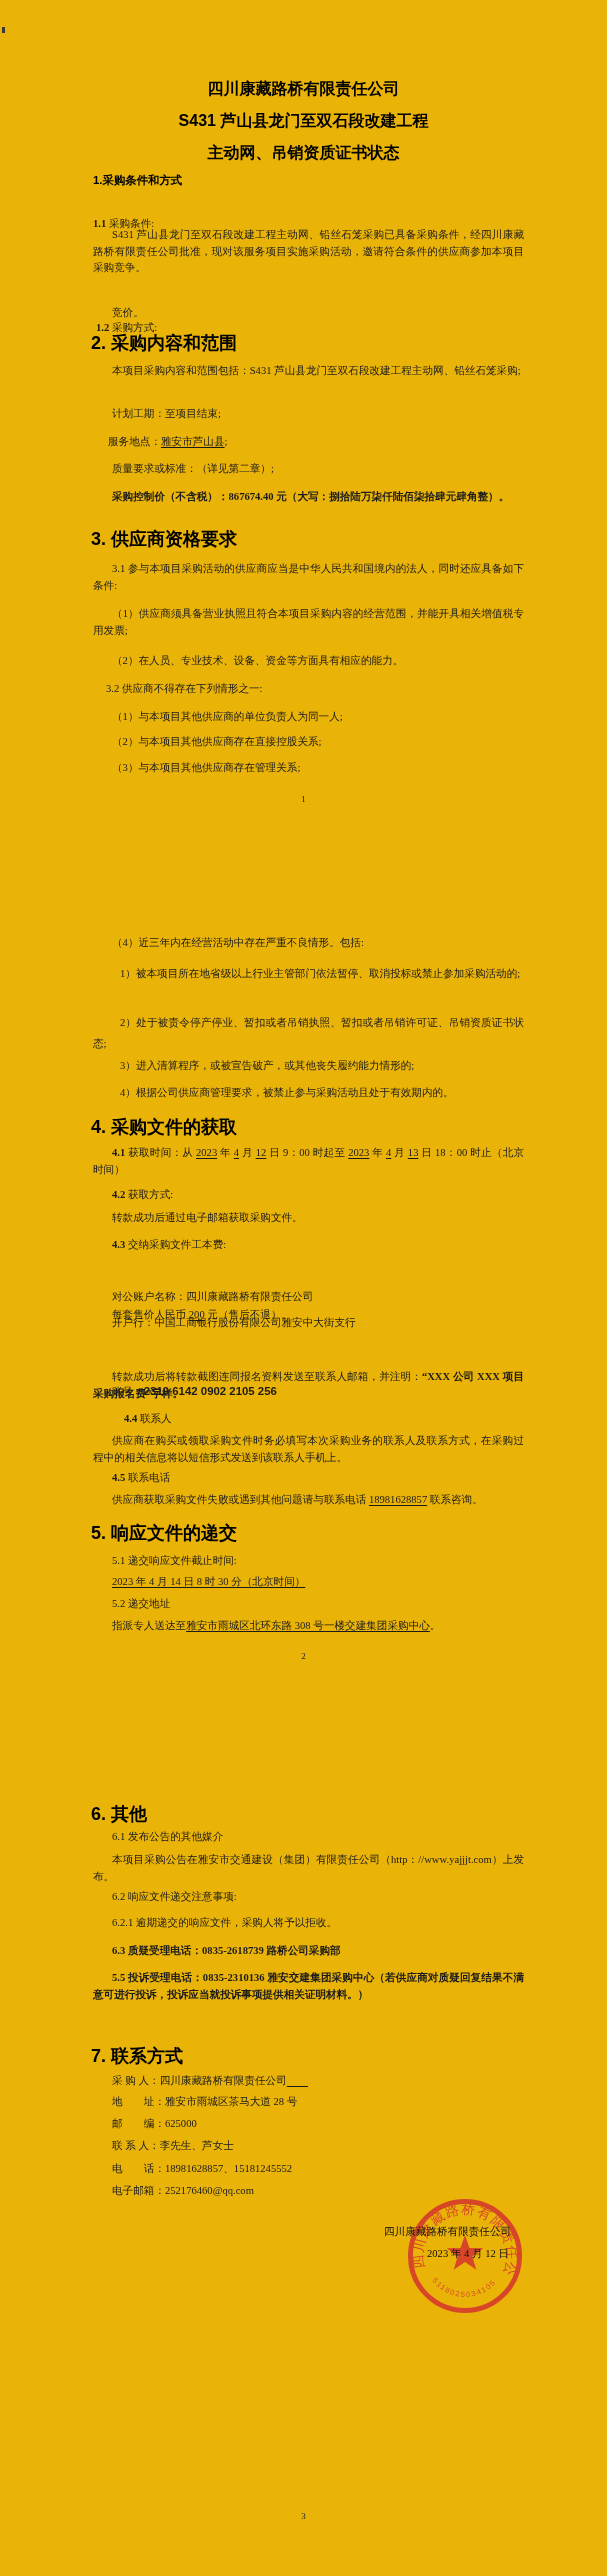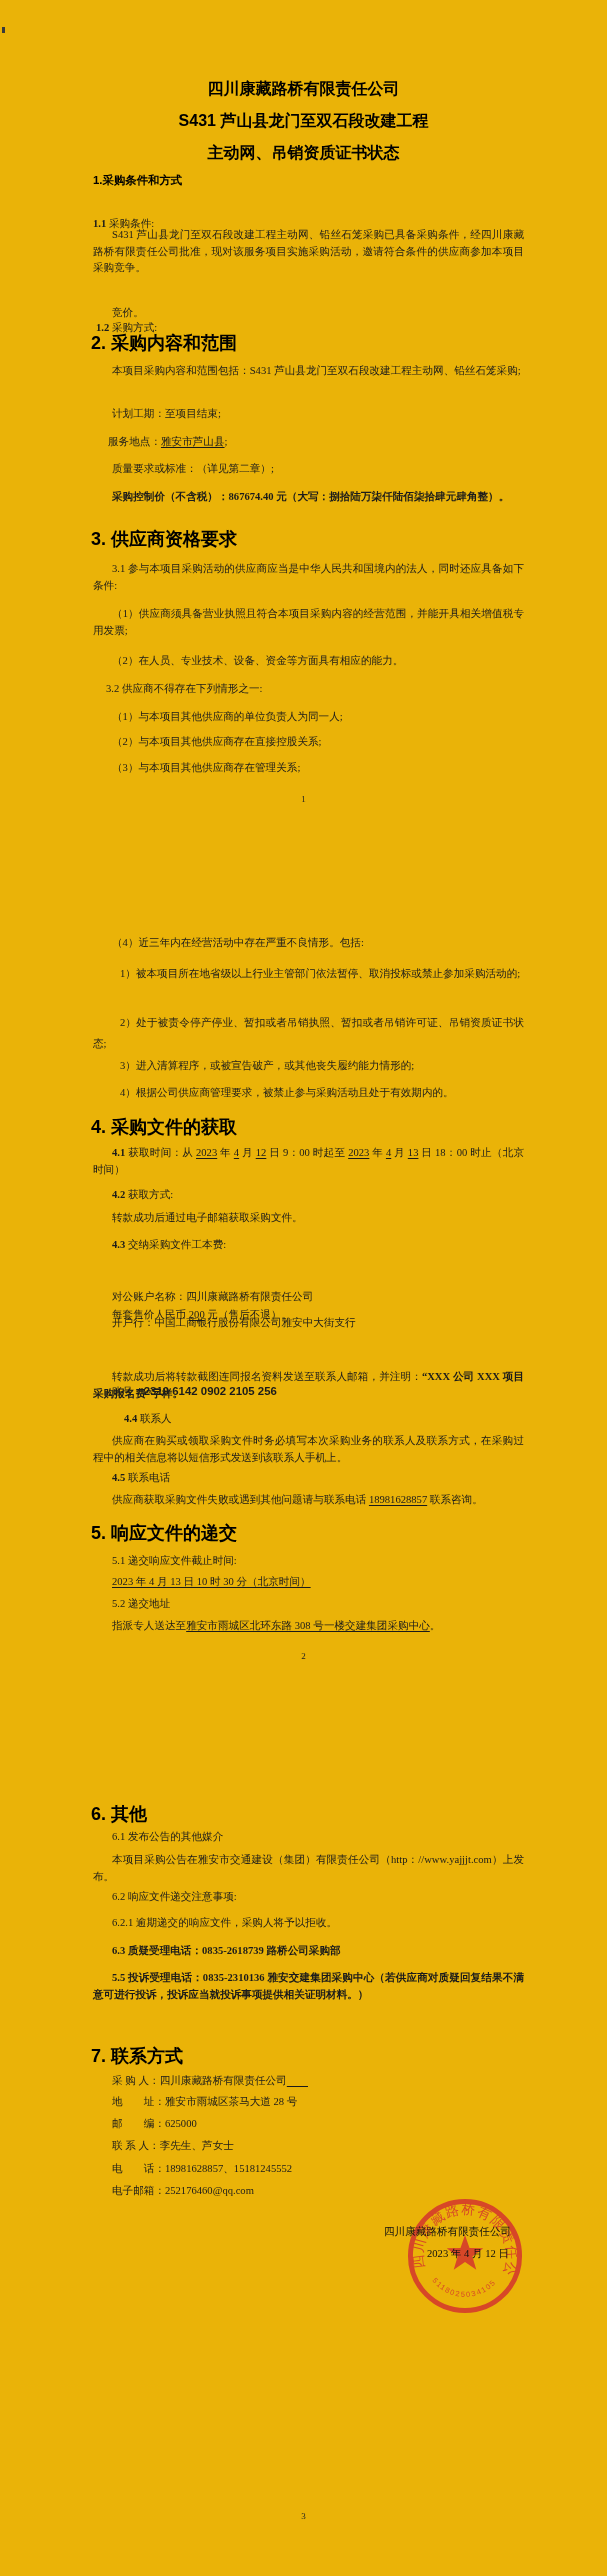--- a/index.html
+++ b/index.html
@@ -76,21 +76,21 @@
     <div class="abs body line" style="top:1315px;left:112px;">开户行：中国工商银行股份有限公司雅安中大街支行</div>
     <div class="abs body line" style="top:1341px;left:112px;margin-top:42px;"><span>账号：</span><span class="sg-s">2319 6142 0902 2105 256</span></div>
     <div class="abs body para" style="top:1369px;left:93px;"><span>转款成功后将转款截图连同报名资料发送至联系人邮箱，并注明：</span><span class="sg-b">“XXX 公司 XXX 项目采购报名费”字样。</span></div>
     <div class="abs body line" style="top:1411px;left:112px;margin-left:12px;"><span class="sg-b">4.4 </span><span>联系人</span></div>
     <div class="abs body para" style="top:1433px;left:93px;">供应商在购买或领取采购文件时务必填写本次采购业务的联系人及联系方式，在采购过程中的相关信息将以短信形式发送到该联系人手机上。</div>
     <div class="abs body line" style="top:1470px;left:112px;"><span class="sg-b">4.5 </span><span>联系电话</span></div>
     <div class="abs body line" style="top:1492px;left:112px;"><span>供应商获取采购文件失败或遇到其他问题请与联系电话 </span><span class="sg-u">18981628857</span><span> 联系咨询。</span></div>
 
     <div class="abs hsec" style="top:1521px;left:91px;">5. 响应文件的递交</div>
     <div class="abs body line" style="top:1553px;left:112px;">5.1 递交响应文件截止时间:</div>
-    <div class="abs body line" style="top:1574px;left:112px;"><span class="sg-u">2023 年 4 月 13 日 10 时 30 分（北京时间） </span></div>
+    <div class="abs body line" style="top:1574px;left:112px;"><span class="sg-u">2023 年 4 月 14 日 8 时 30 分（北京时间） </span></div>
     <div class="abs body line" style="top:1596px;left:112px;">5.2 递交地址</div>
     <div class="abs body line" style="top:1618px;left:112px;"><span>指派专人送达至</span><span class="sg-u">雅安市雨城区北环东路 308 号一楼交建集团采购中心</span><span>。</span></div>
     <div class="abs body pagenum" style="top:1648px;">2</div>
   </section>
 
   <section>
     <div class="abs hsec" style="top:1802px;left:91px;">6. 其他</div>
     <div class="abs body line" style="top:1829px;left:112px;">6.1 发布公告的其他媒介</div>
     <div class="abs body para" style="top:1852px;left:93px;">本项目采购公告在雅安市交通建设（集团）有限责任公司（http：//www.yajjjt.com）上发布。</div>
     <div class="abs body line" style="top:1889px;left:112px;">6.2 响应文件递交注意事项:</div>

